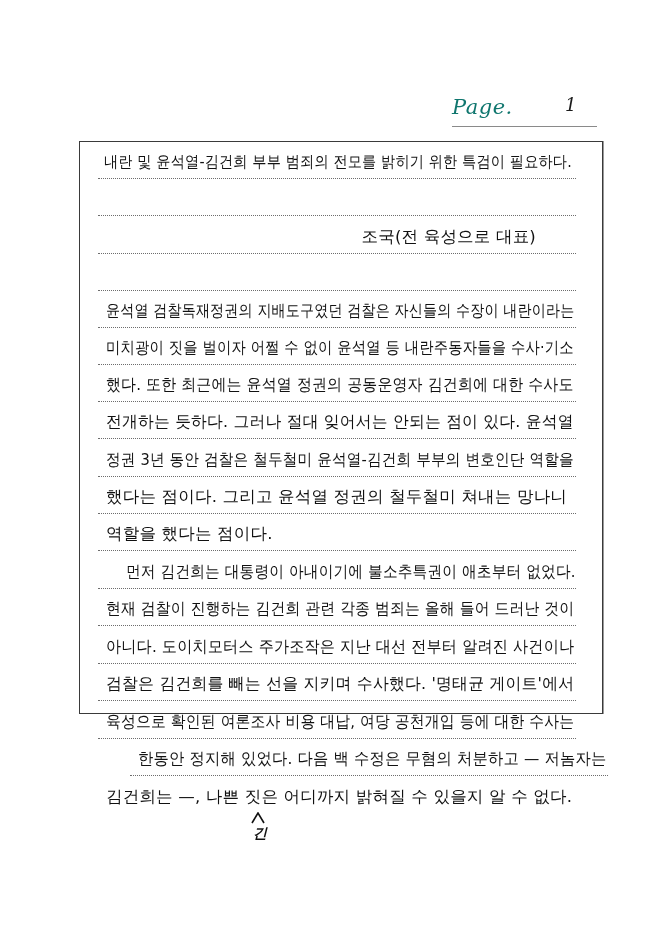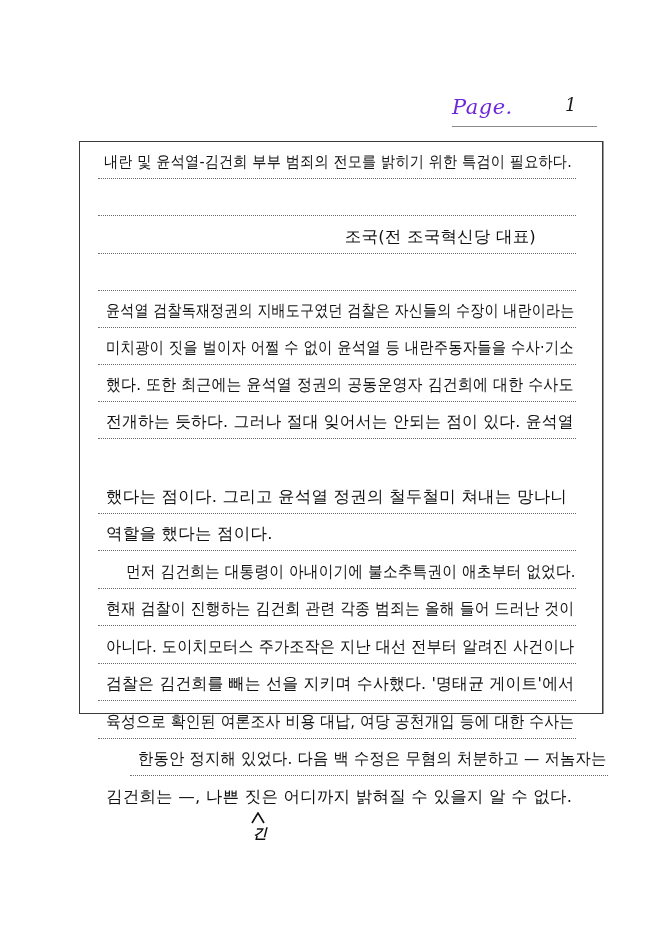--- a/index.html
+++ b/index.html
@@ -3,21 +3,21 @@
 <meta charset="utf-8">
 <style>
   html, body { margin: 0; padding: 0; }
   body {
     width: 658px; height: 929px; background: #ffffff; position: relative; overflow: hidden;
     font-family: "DejaVu Sans", sans-serif; color: #161616;
   }
   .page-header { position: absolute; left: 452px; top: 95px; width: 145px; height: 32px; }
   .page-label {
     position: absolute; left: 0; top: 0; font-family: "DejaVu Serif", serif; font-style: italic;
-    font-size: 21px; color: #6d28d9; letter-spacing: 0.5px;
+    font-size: 21px; color: #0f766e; letter-spacing: 0.5px;
   }
   .page-number {
     position: absolute; left: 113px; top: -1px; font-family: "DejaVu Serif", serif; font-style: italic;
     font-size: 18px; color: #1a1a1a;
   }
   .page-rule { position: absolute; left: 0; top: 31px; width: 145px; height: 1px; background: #8a8a8a; }
 
   .letter-box {
     position: absolute; left: 79px; top: 141px; width: 524px; height: 573px;
     border: 1.5px solid #3a3a3a; box-sizing: border-box;
@@ -54,36 +54,39 @@
 
 <div class="letter-box">
 
   <div class="line" style="top:0px;">
     <span class="line-text" style="left: 6px; font-size: 16px; transform: scaleX(0.885);">내란 및 윤석열-김건희 부부 범죄의 전모를 밝히기 위한 특검이 필요하다.</span>
   </div>
 
   <div class="line" style="top:37px;"></div>
 
   <div class="line" style="top:75px;">
-    <span class="line-text byline-text">조국(전 조국혁신당 대표)</span>
+    <span class="line-text byline-text">조국(전 육성으로 대표)</span>
   </div>
 
   <div class="line" style="top:112px;"></div>
 
   <div class="line" style="top:149px;text-align:right;">
     <span class="line-text" style="transform: scaleX(0.851);">윤석열 검찰독재정권의 지배도구였던 검찰은 자신들의 수장이 내란이라는</span>
   </div>
   <div class="line" style="top:186px;text-align:right;">
     <span class="line-text" style="transform: scaleX(0.868);">미치광이 짓을 벌이자 어쩔 수 없이 윤석열 등 내란주동자들을 수사·기소</span>
   </div>
   <div class="line" style="top:223px;">
     <span class="line-text" style="transform: scaleX(0.905);">했다. 또한 최근에는 윤석열 정권의 공동운영자 김건희에 대한 수사도</span>
   </div>
   <div class="line" style="top:260px;">
     <span class="line-text" style="transform: scaleX(0.957);">전개하는 듯하다. 그러나 절대 잊어서는 안되는 점이 있다. 윤석열</span>
+  </div>
+  <div class="line" style="top:298px;">
+    <span class="line-text" style="transform: scaleX(0.886);">정권 3년 동안 검찰은 철두철미 윤석열-김건희 부부의 변호인단 역할을</span>
   </div>
   <div class="line" style="top:335px;">
     <span class="line-text">했다는 점이다. 그리고 윤석열 정권의 철두철미 쳐내는 망나니</span>
   </div>
   <div class="line" style="top:410px;">
     <span class="line-text indent" style="transform: scaleX(0.889);">먼저 김건희는 대통령이 아내이기에 불소추특권이 애초부터 없었다.</span>
   </div>
   <div class="line" style="top:372px;">
     <span class="line-text">역할을 했다는 점이다.</span>
   </div>

